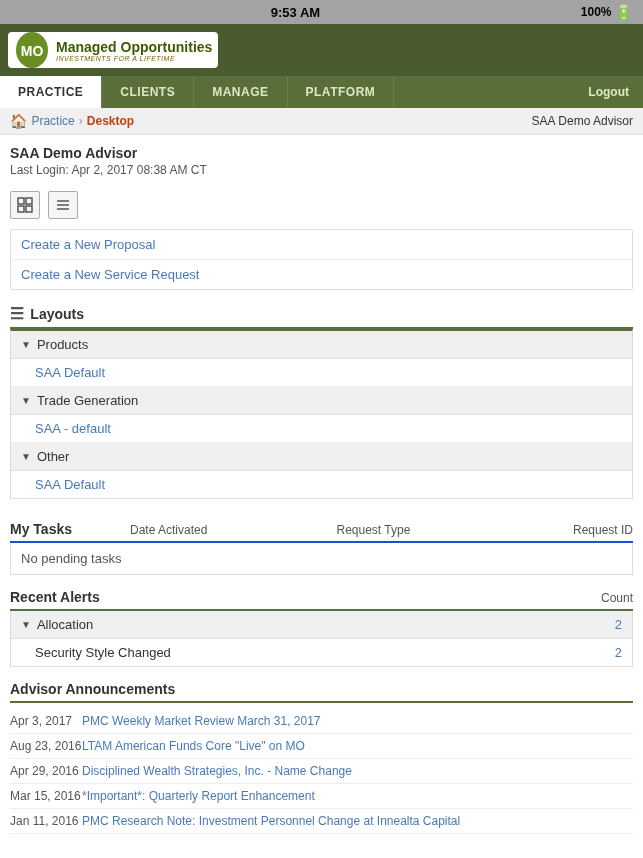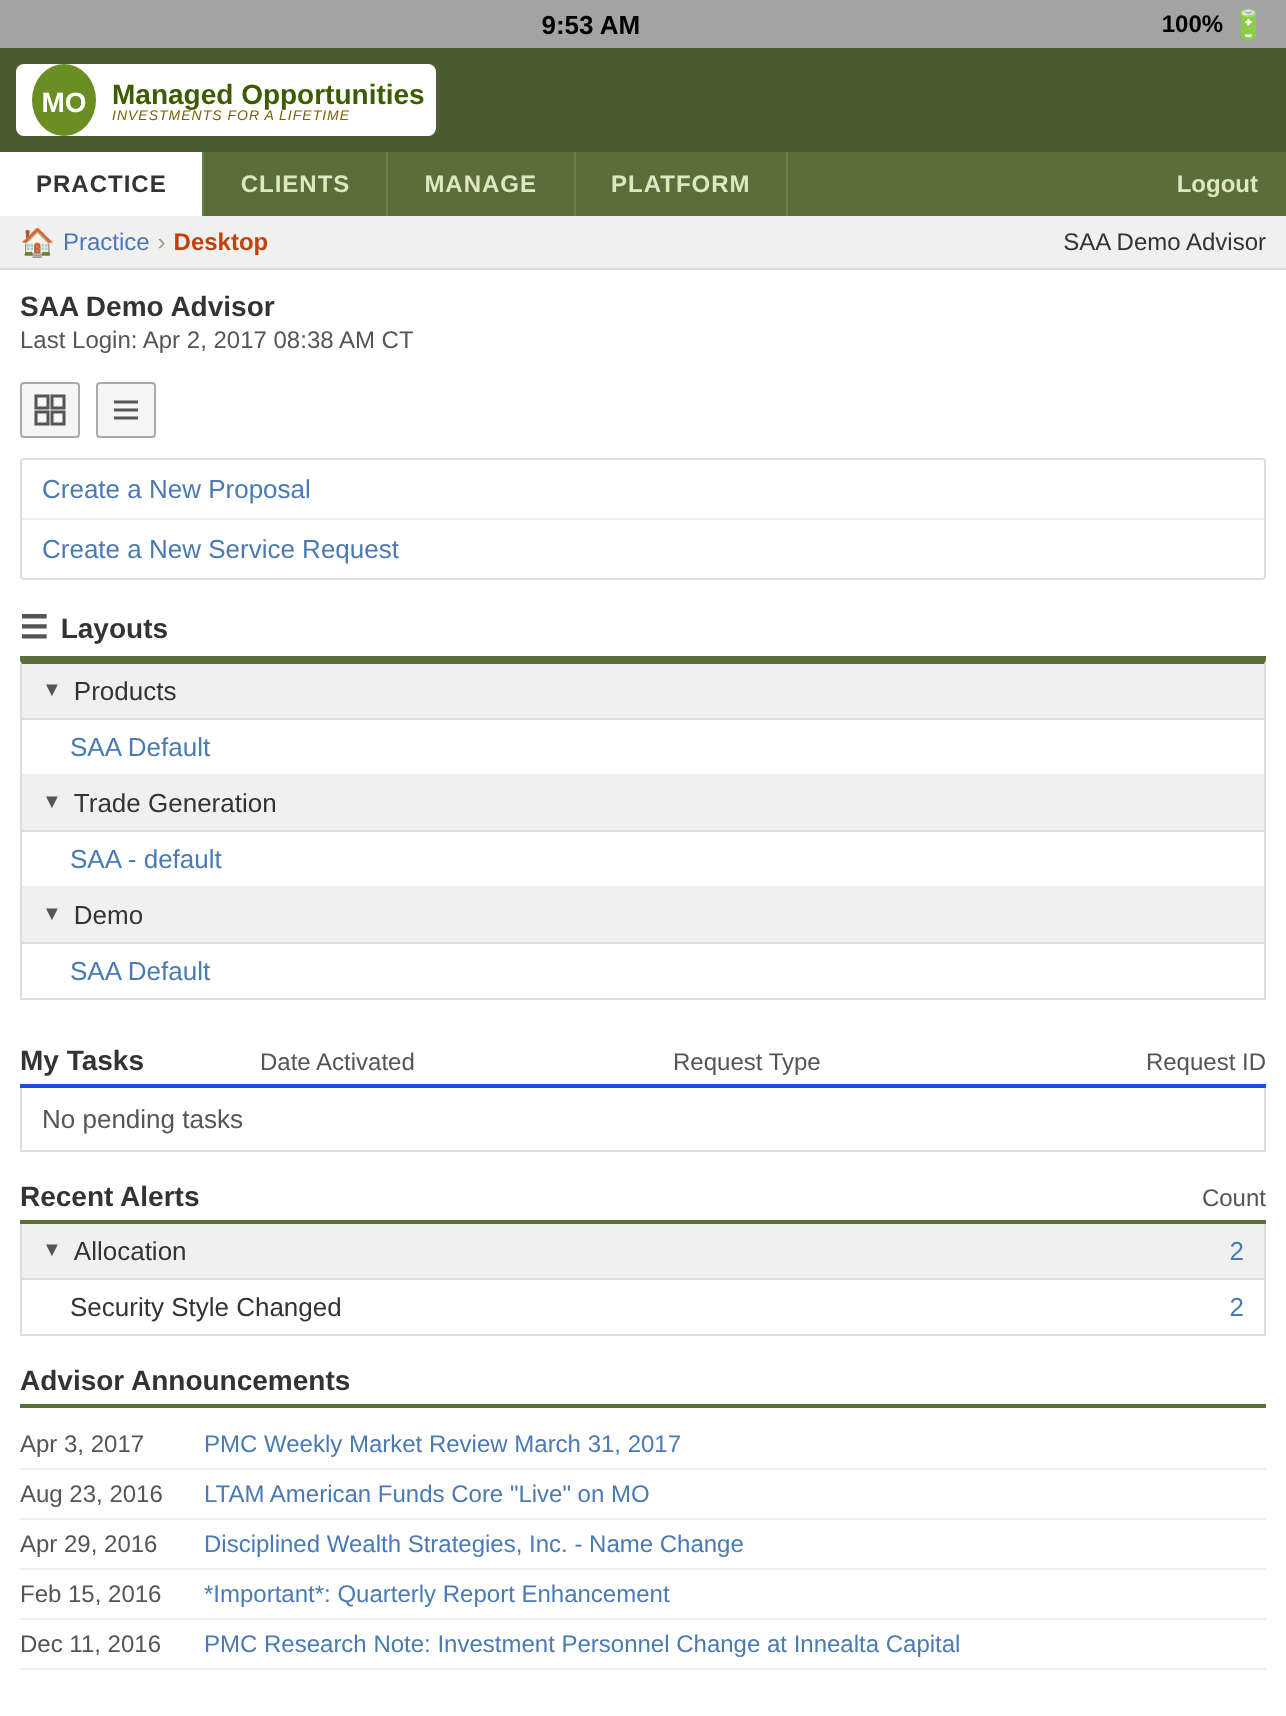--- a/index.html
+++ b/index.html
@@ -148,21 +148,21 @@
     .alert-item-count { color: #4a7ab5; }
 
     
     .announce-section { margin-bottom: 14px; }
     .announce-title {
       font-weight: bold; font-size: 14px; color: #333;
       border-bottom: 2px solid #5a6e3a; padding-bottom: 4px; margin-bottom: 6px;
     }
     .announce-row {
       display: flex; align-items: flex-start; padding: 5px 0;
-      border-bottom: 1px solid #eee; gap: 20px;
+      border-bottom: 1px solid #eee; gap: 0;
     }
     .announce-date { font-size: 12px; color: #555; min-width: 72px; }
     .announce-link { font-size: 12px; color: #4a7ab5; cursor: pointer; text-decoration: none; }
   </style>
 </head>
 <body>
 
 <div class="status-bar">
   <span></span>
   <span style="font-weight:bold;font-size:13px;">9:53 AM</span>
@@ -250,21 +250,21 @@
       <div class="layout-item">SAA Default</div>
 
       <div class="layout-group-header">
         <span class="layout-group-arrow">▼</span>
         <span>Trade Generation</span>
       </div>
       <div class="layout-item">SAA - default</div>
 
       <div class="layout-group-header">
         <span class="layout-group-arrow">▼</span>
-        <span>Demo</span>
+        <span>Other</span>
       </div>
       <div class="layout-item">SAA Default</div>
     </div>
   </div>
 
   <div style="height:8px;"></div>
 
   <div class="tasks-section">
     <div class="tasks-header-row">
       <span class="tasks-title">My Tasks</span>
@@ -302,22 +302,22 @@
     </div>
     <div class="announce-row">
       <span class="announce-date">Aug 23, 2016</span>
       <a class="announce-link" href="#">LTAM American Funds Core "Live" on MO</a>
     </div>
     <div class="announce-row">
       <span class="announce-date">Apr 29, 2016</span>
       <a class="announce-link" href="#">Disciplined Wealth Strategies, Inc. - Name Change</a>
     </div>
     <div class="announce-row">
-      <span class="announce-date">Feb 15, 2016</span>
+      <span class="announce-date">Mar 15, 2016</span>
       <a class="announce-link" href="#">*Important*: Quarterly Report Enhancement</a>
     </div>
     <div class="announce-row">
-      <span class="announce-date">Dec 11, 2016</span>
+      <span class="announce-date">Jan 11, 2016</span>
       <a class="announce-link" href="#">PMC Research Note: Investment Personnel Change at Innealta Capital</a>
     </div>
   </div>
 
 </div>
 
 </body></html>

